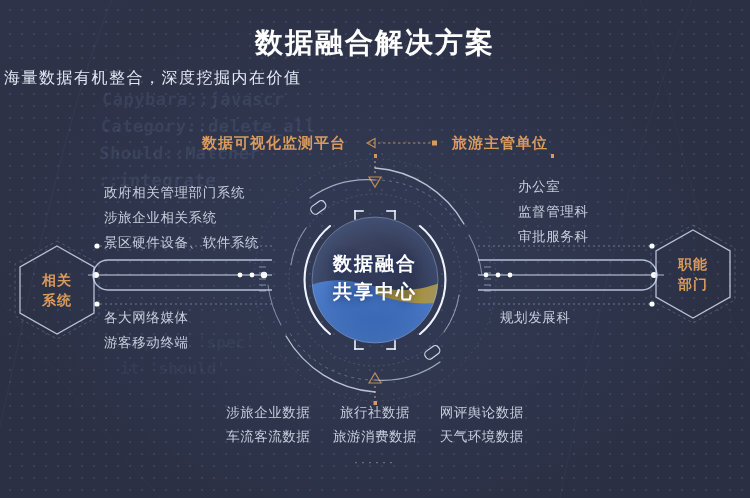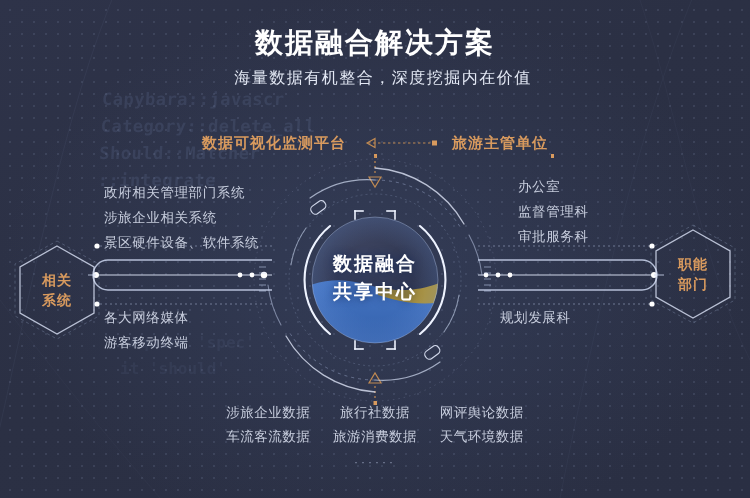--- a/index.html
+++ b/index.html
@@ -40,21 +40,21 @@
     white-space:nowrap;pointer-events:none;
   }
   .ghost-l{display:block;}
 
   
   #title{
     position:absolute;left:0;right:0;top:24px;text-align:center;
     font-size:28px;font-weight:bold;color:#ffffff;letter-spacing:2px;
   }
   #subtitle{
-    position:absolute;left:16px;right:0;top:68px;text-align:center;
+    position:absolute;left:4px;right:0;top:68px;
     font-size:16px;color:#e3e8f4;letter-spacing:1.5px;
   }
 
   
   #top-row{
     position:absolute;top:132px;left:0;right:0;height:22px;
     display:flex;align-items:center;justify-content:center;gap:0;
   }
   #lbl-platform{font-size:15px;font-weight:bold;color:#d89a5e;letter-spacing:1px;}
   #lbl-authority{font-size:15px;font-weight:bold;color:#d89a5e;letter-spacing:1px;}

